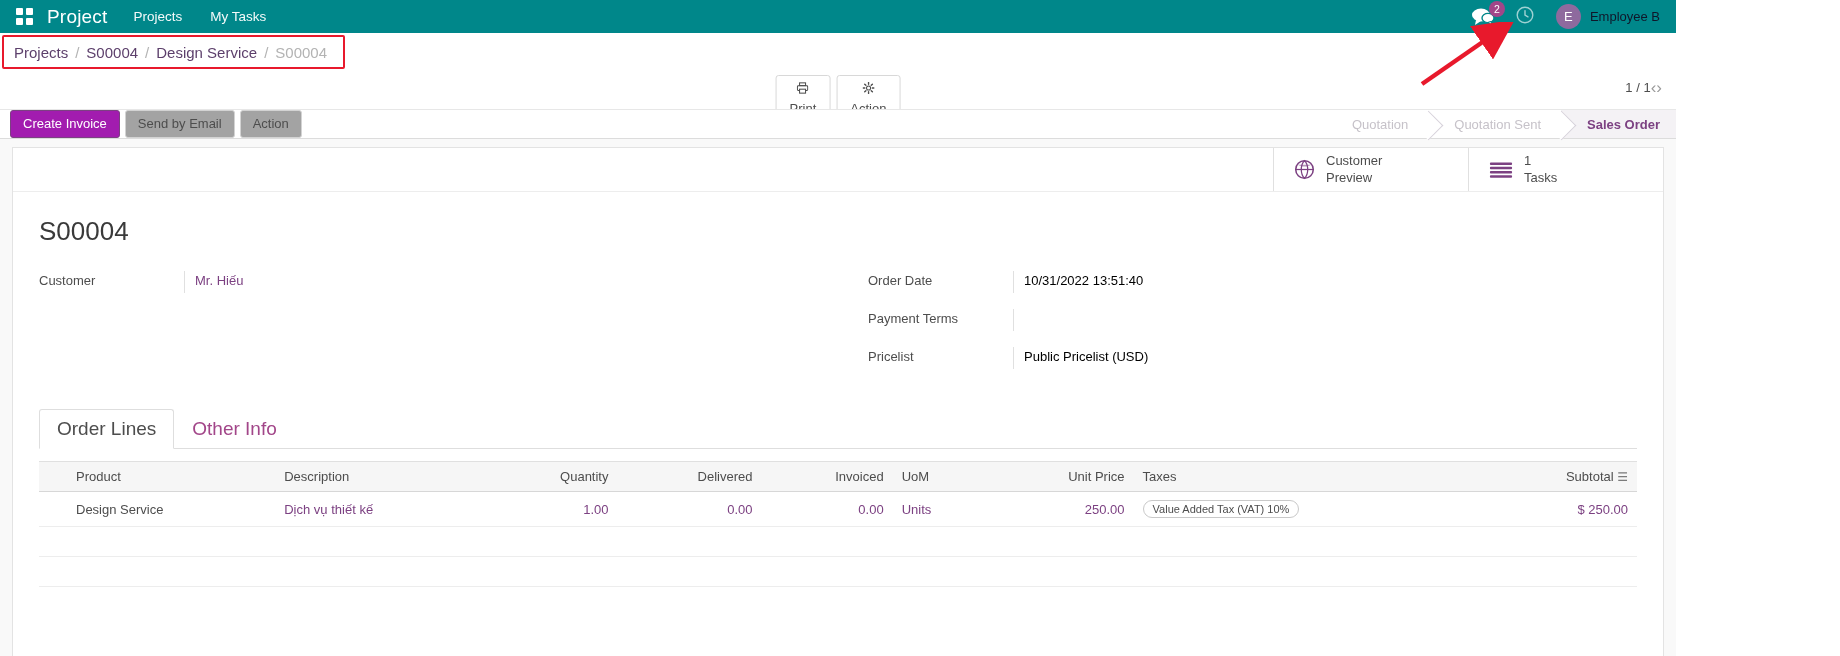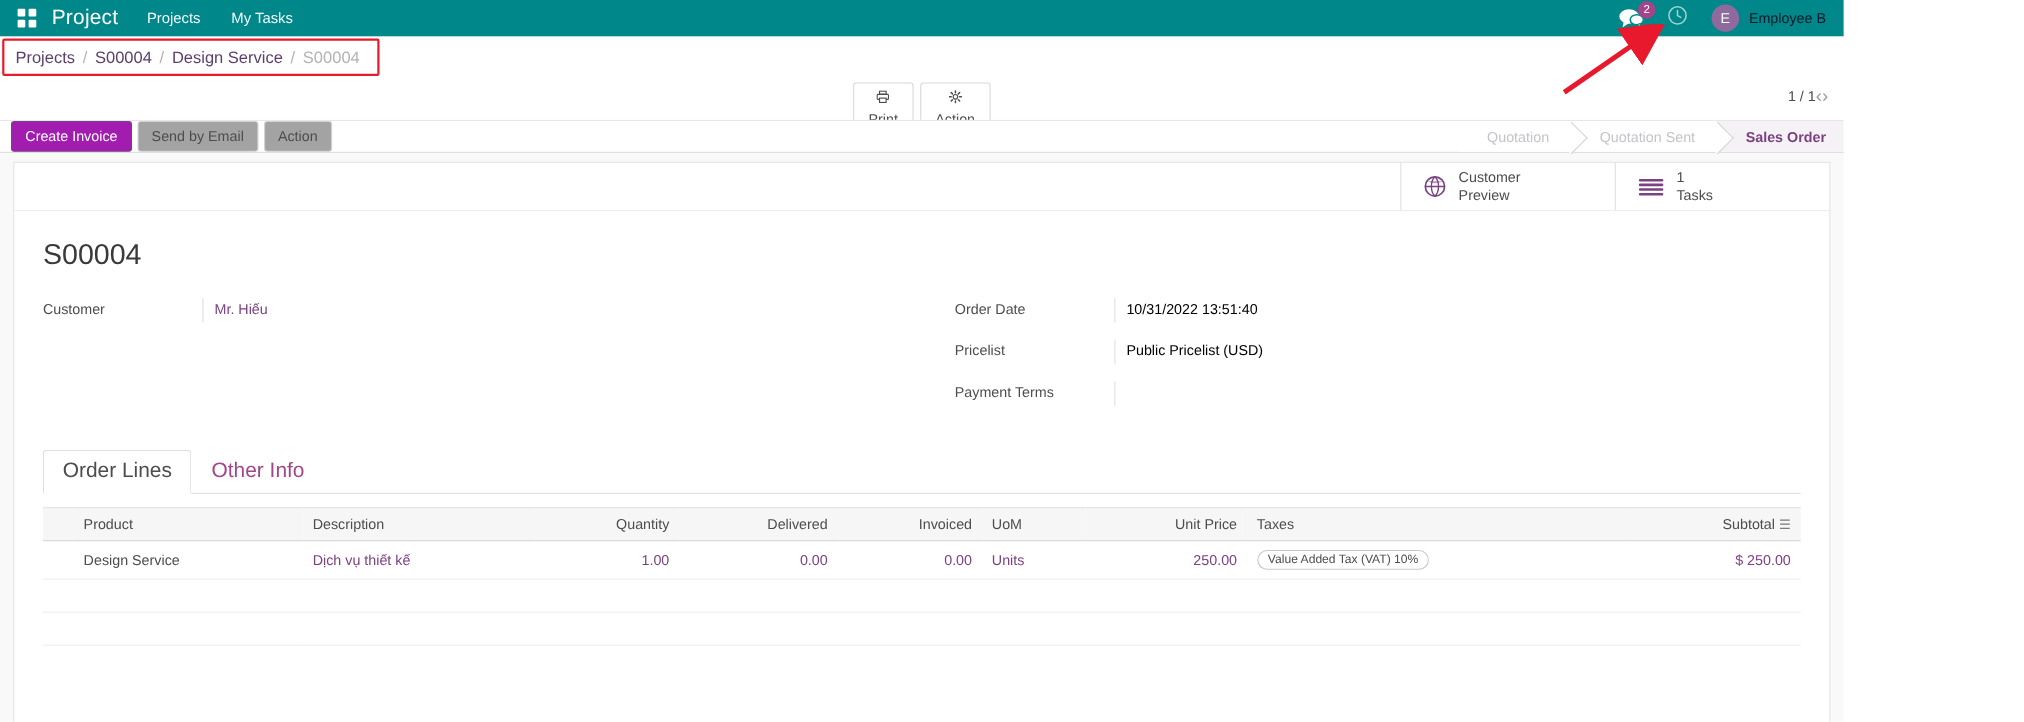--- a/index.html
+++ b/index.html
@@ -293,26 +293,26 @@
               <div class="flabel">Customer</div>
               <div class="fvalue">Mr. Hiếu</div>
             </div>
           </div>
           <div class="fcol right">
             <div class="frow">
               <div class="flabel">Order Date</div>
               <div class="fvalue plain">10/31/2022 13:51:40</div>
             </div>
             <div class="frow">
+              <div class="flabel">Payment Terms</div>
+              <div class="fvalue plain"></div>
+            </div>
+            <div class="frow">
               <div class="flabel">Pricelist</div>
               <div class="fvalue plain">Public Pricelist (USD)</div>
-            </div>
-            <div class="frow">
-              <div class="flabel">Payment Terms</div>
-              <div class="fvalue plain"></div>
             </div>
           </div>
         </div>
 
         <div class="notebook">
           <div class="nb-tabs">
             <div class="nb-tab active">Order Lines</div>
             <div class="nb-tab">Other Info</div>
           </div>
 

